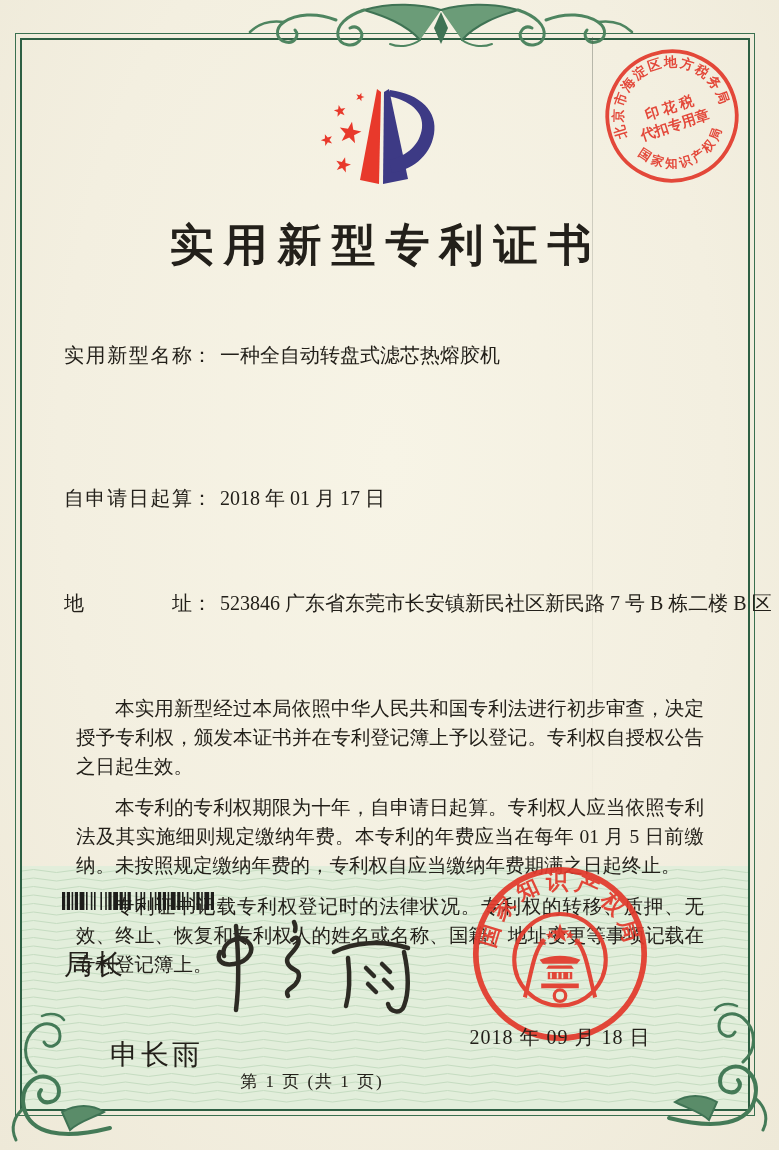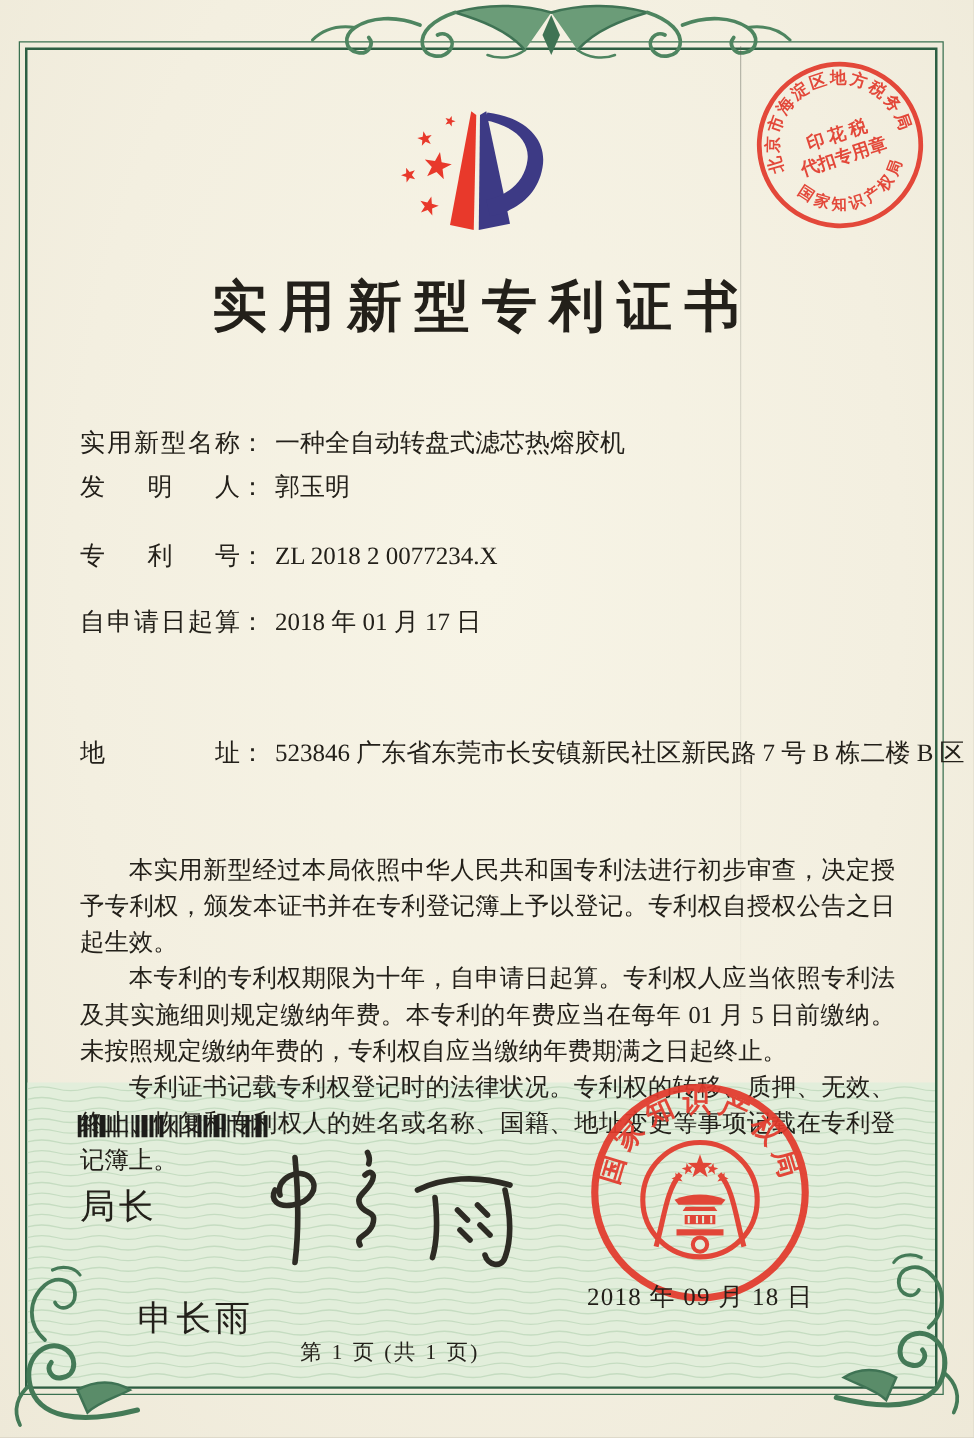--- a/index.html
+++ b/index.html
@@ -25,21 +25,21 @@
   .tax-stamp{position:absolute;left:596px;top:40px;transform:rotate(-18deg);opacity:.92;}
   
   .frow{position:absolute;left:64px;font-size:20px;line-height:27px;white-space:nowrap;}
   .flabel{display:inline-block;width:128px;text-align:justify;text-align-last:justify;vertical-align:top;}
   .colon{display:inline-block;vertical-align:top;}
   .fval{display:inline-block;vertical-align:top;margin-left:8px;}
   .fval.wrap{white-space:normal;width:566px;}
   .grant-no{position:absolute;left:391px;top:0;white-space:nowrap;}
   
   .body-text{position:absolute;left:64px;top:682px;width:652px;font-size:19.5px;line-height:29px;text-align:justify;}
-  .body-text p{margin:0;text-indent:2em;}
+  .body-text p{margin:12px;text-indent:2em;}
   .barcode{position:absolute;left:62px;top:892px;}
   .officer{position:absolute;left:64px;font-size:28px;letter-spacing:3px;}
   .sig{position:absolute;left:196px;top:918px;}
   .seal{position:absolute;left:466px;top:860px;opacity:.93;}
   .seal-date{position:absolute;left:462px;top:1024px;width:196px;text-align:center;font-size:20px;letter-spacing:1px;}
   .footer{position:absolute;left:15px;top:1070px;width:594px;text-align:center;font-size:17px;letter-spacing:2px;}
   .ornament{position:absolute;pointer-events:none;}
 </style>
 </head>
 <body>
@@ -152,26 +152,20 @@
       </text>
       <text x="80" y="76" font-size="15" font-weight="700" text-anchor="middle" font-family="'Liberation Serif',serif">印 花 税</text>
       <text x="80" y="95" font-size="15" font-weight="700" text-anchor="middle" font-family="'Liberation Serif',serif">代扣专用章</text>
     </g>
   </svg>
 
   <div class="title">实用新型专利证书</div>
 
   <div class="frow" style="top:342px;">
     <span class="flabel">实用新型名称</span><span class="colon">：</span><span class="fval">一种全自动转盘式滤芯热熔胶机</span>
-  </div>
-  <div class="frow" style="top:377px;">
-    <span class="flabel">发明人</span><span class="colon">：</span><span class="fval">郭玉明</span>
-  </div>
-  <div class="frow" style="top:432px;">
-    <span class="flabel">专利号</span><span class="colon">：</span><span class="fval">ZL 2018 2 0077234.X</span>
   </div>
   <div class="frow" style="top:485px;">
     <span class="flabel">自申请日起算</span><span class="colon">：</span><span class="fval">2018 年 01 月 17 日</span>
   </div>
   <div class="frow" style="top:590px;">
     <span class="flabel">地址</span><span class="colon">：</span><span class="fval wrap">523846 广东省东莞市长安镇新民社区新民路 7 号 B 栋二楼 B 区</span>
   </div>
 
   <div class="body-text">
     <p>本实用新型经过本局依照中华人民共和国专利法进行初步审查，决定授予专利权，颁发本证书并在专利登记簿上予以登记。专利权自授权公告之日起生效。</p>

